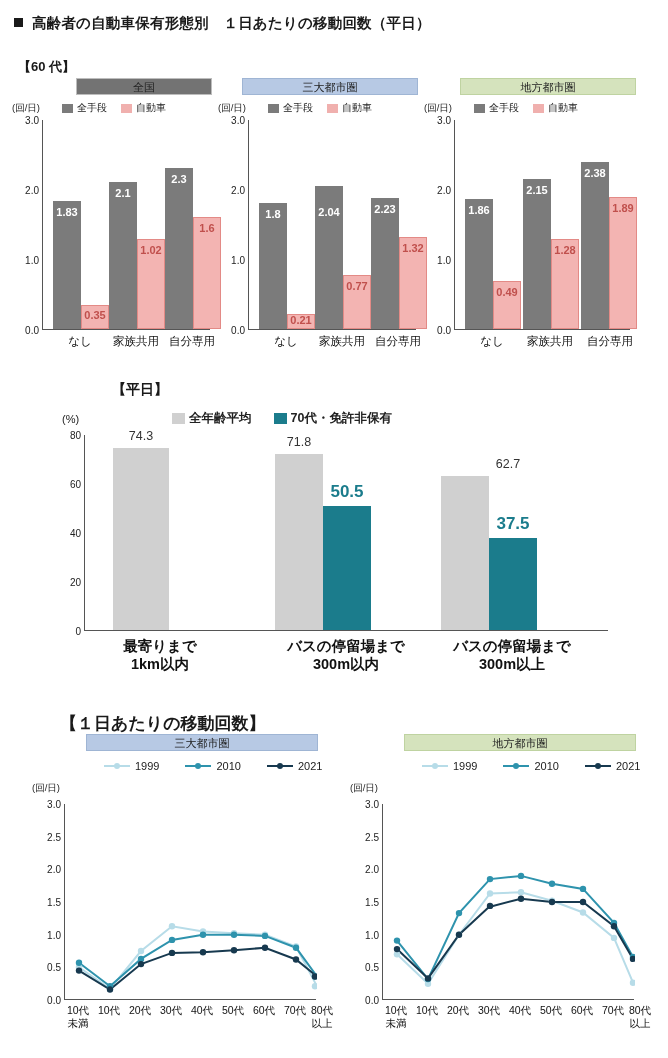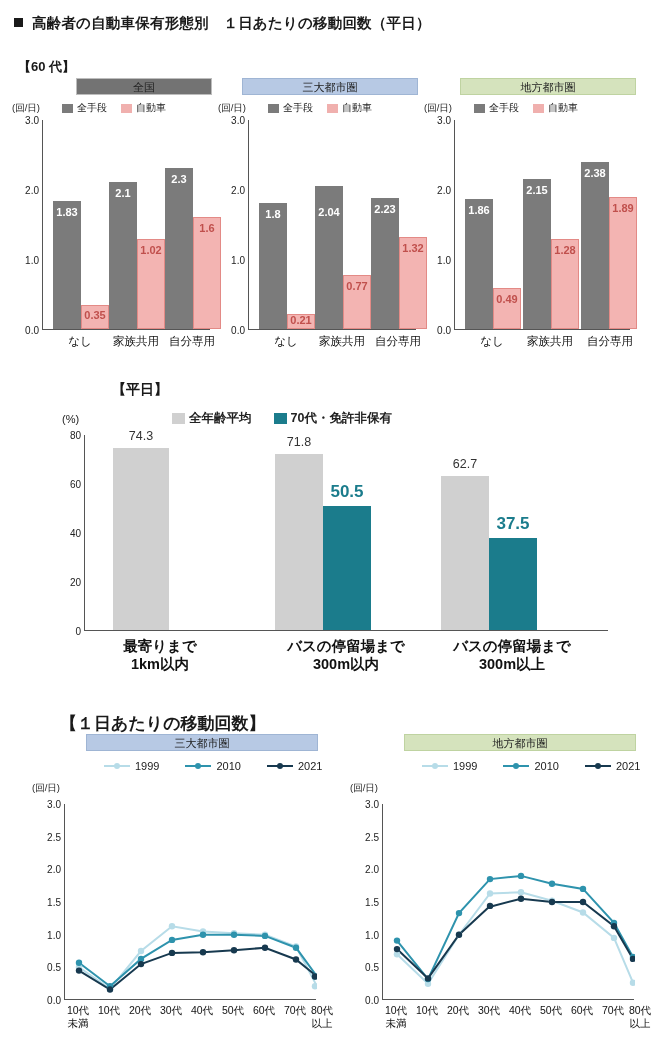--- a/index.html
+++ b/index.html
@@ -305,21 +305,21 @@
 
     <div class="plot" style="left:30px; top:42px; width:176px; height:210px;">
       <div class="ytick" style="top:210px;">0.0</div>
       <div class="ytick" style="top:140px;">1.0</div>
       <div class="ytick" style="top:70px;">2.0</div>
       <div class="ytick" style="top:0px;">3.0</div>
 
       <div class="bar all" style="left:10px;  width:28px; height:130.2px;">
         <div class="bar-val on-gray" style="top:5px;">1.86</div>
       </div>
-      <div class="bar car" style="left:38px; width:28px; height:41px;">
+      <div class="bar car" style="left:38px; width:28px; height:48px;">
         <div class="bar-val on-red" style="top:4px;">0.49</div>
       </div>
 
       <div class="bar all" style="left:68px; width:28px; height:150.5px;">
         <div class="bar-val on-gray" style="top:5px;">2.15</div>
       </div>
       <div class="bar car" style="left:96px; width:28px; height:89.6px;">
         <div class="bar-val on-red" style="top:4px;">1.28</div>
       </div>
 
@@ -363,21 +363,21 @@
       </div>
 
       <div class="bar2 avg" style="left:190px; width:48px; height:175.9px;">
         <div class="v-avg" style="top:-19px;">71.8</div>
       </div>
       <div class="bar2 sen" style="left:238px; width:48px; height:123.7px;">
         <div class="v-sen" style="top:-24px;">50.5</div>
       </div>
 
       <div class="bar2 avg" style="left:356px; width:48px; height:153.6px;">
-        <div class="v-avg" style="top:-19px;">62.7</div>
+        <div class="v-avg" style="top:-19px;margin-left:43px;">62.7</div>
       </div>
       <div class="bar2 sen" style="left:404px; width:48px; height:91.9px;">
         <div class="v-sen" style="top:-24px;">37.5</div>
       </div>
     </div>
 
     <div class="cat2" style="left:120px; top:232px;">
       <div>最寄りまで</div>
       <div>1km以内</div>
     </div>

